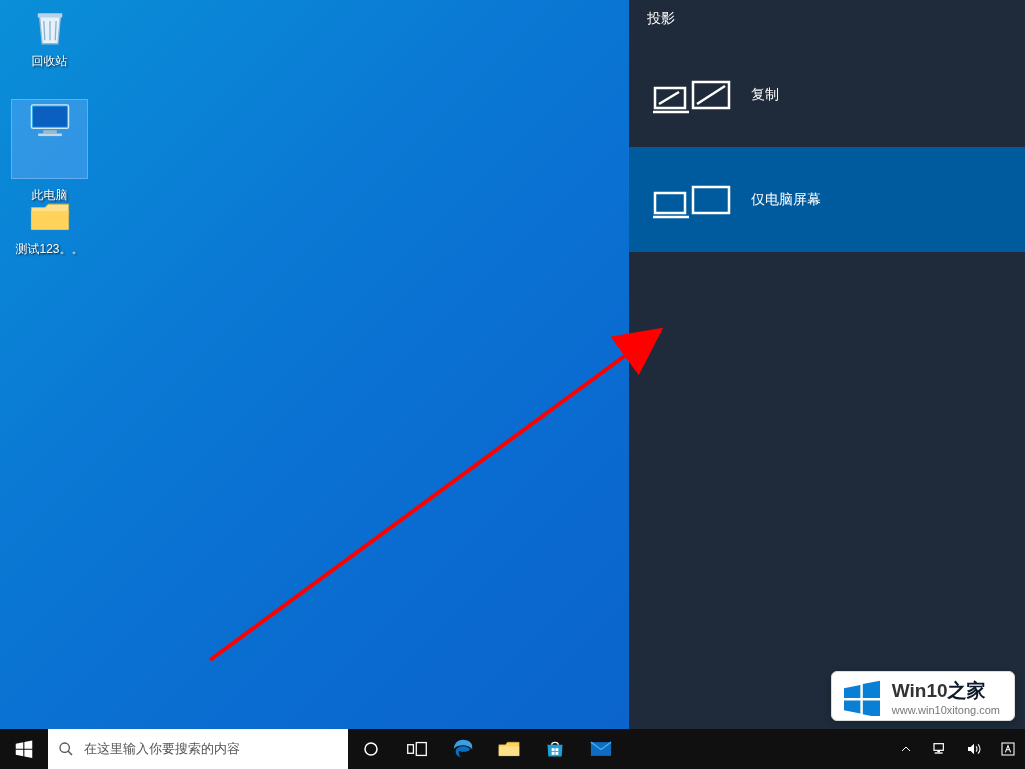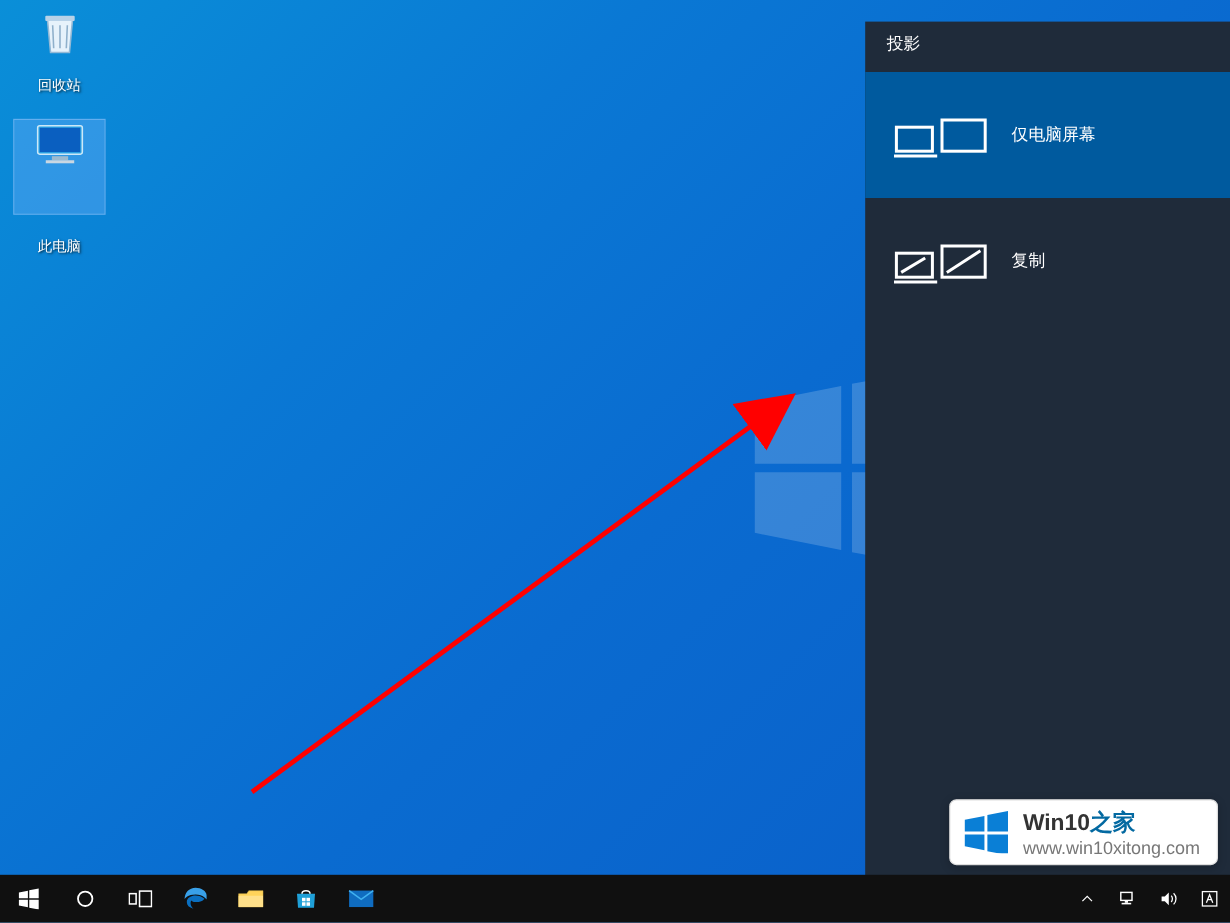--- a/index.html
+++ b/index.html
@@ -11,47 +11,46 @@
   }
   
   .winlogo-light {
     position: absolute; left: 620px; top: 300px; width: 180px; height: 180px;
     opacity: 0.18;
   }
   
   .icons-col { position: absolute; left: 12px; top: 6px; width: 75px; }
   .dicon { width: 75px; height: 78px; display:flex; flex-direction:column; align-items:center; justify-content:flex-start; margin-bottom: 16px; cursor: pointer; }
   .dicon .glyph { width:48px; height:44px; display:flex; align-items:center; justify-content:center; }
-  .dicon .lab { color:#fff; font-size:12px; text-align:center; text-shadow: 1px 1px 2px rgba(0,0,0,0.8); line-height:14px; margin-top:14px; white-space: pre-line; }
+  .dicon .lab { color:#fff; font-size:12px; text-align:center; text-shadow: 1px 1px 2px rgba(0,0,0,0.8); line-height:14px; margin-top:4px; white-space: pre-line; }
   .dicon.selected { background: rgba(120,180,255,0.35); outline:1px solid rgba(160,200,255,0.6);gap:44px; }
   
   .project-panel {
-    position:absolute; right:0; top:0; width:304px; height:729px;
+    position:absolute; right:0; top:0; width:396px; height:729px;
     background:#1f2b3a;
     color:#fff;
-    margin-top:18px;
   }
   .pp-title { padding:10px 18px 14px 18px; font-size:14px; font-weight:500; }
   .pp-item {
     height:105px; display:flex; align-items:center; gap:18px; padding-left:24px; cursor:pointer;
   }
   .pp-item.sel { background:#005a9e; }
   .pp-item .lbl { font-size:14px; }
   .pp-item .icn { width:80px; height:50px; display:flex; align-items:center; justify-content:center; flex-shrink:0; }
   
   .arrow-svg { position:absolute; left:200px; top:320px; width:500px; height:350px; pointer-events:none; }
   
   .watermark {
     position:absolute; right:10px; bottom:48px;
     background:#fff; border:1px solid #ddd; border-radius:6px;
     padding:6px 14px 4px 60px; color:#333; box-shadow:0 2px 8px rgba(0,0,0,0.2);
   }
   .watermark .big { font-size:19px; font-weight:600; color:#333; }
-  .watermark .big span.blue { color:#0369a1; }
-  .watermark .url { font-size:15px; color:#777; }
+  .watermark .big span.blue { color:#0f172a; }
+  .watermark .url { font-size:11px; color:#777; }
   .watermark .wmlogo { position:absolute; left:10px; top:8px; width:40px; height:36px; }
   
   .taskbar {
     position:absolute; left:0; bottom:0; right:0; height:40px;
     background:#101010; display:flex; align-items:center; color:#fff;
   }
   .tb-start { width:48px; height:40px; display:flex; align-items:center; justify-content:center; cursor:pointer;}
   .tb-search { flex: 0 0 300px; height:40px; background:#fff; color:#555; display:flex; align-items:center; padding:0 10px; font-size:13px; gap:10px; cursor:text;}
   .tb-btn { width:46px; height:40px; display:flex; align-items:center; justify-content:center; cursor:pointer;}
   .tb-spacer { flex:1; }
@@ -91,48 +90,57 @@
           <rect x="6" y="6" width="40" height="24" fill="#0a5fc0"></rect>
           <rect x="18" y="34" width="16" height="4" fill="#9bb9cf"></rect>
           <rect x="12" y="38" width="28" height="3" fill="#c9d7e2"></rect>
         </svg>
       </div>
       <div class="lab">此电脑</div>
     </div>
 
 
 
+    <div class="dicon">
+      <div class="glyph">
+        <svg width="44" height="40" viewBox="0 0 52 44">
+          <path d="M4 12 L20 12 L24 8 L48 8 L48 38 L4 38 Z" fill="#ffe08a" stroke="#d9b54a"></path>
+          <path d="M4 16 L48 16 L46 38 L4 38 Z" fill="#ffd35a"></path>
+        </svg>
+      </div>
+      <div class="lab">测试123。。</div>
+    </div>
 
   </div>
 
   <div class="project-panel">
     <div class="pp-title">投影</div>
-
-    <div class="pp-item sel">
-      <div class="icn">
-        <svg width="80" height="46" viewBox="0 0 80 46">
-          <rect x="2" y="16" width="30" height="20" fill="none" stroke="#fff" stroke-width="2.5"></rect>
-          <line x1="0" y1="40" x2="36" y2="40" stroke="#fff" stroke-width="2.5"></line>
-          <rect x="40" y="10" width="36" height="26" fill="none" stroke="#fff" stroke-width="2.5"></rect>
-        </svg>
-      </div>
-      <span class="lbl">仅电脑屏幕</span>
-    </div>
 
     <div class="pp-item">
       <div class="icn">
         <svg width="80" height="46" viewBox="0 0 80 46">
           <rect x="2" y="16" width="30" height="20" fill="none" stroke="#fff" stroke-width="2.5"></rect>
           <line x1="0" y1="40" x2="36" y2="40" stroke="#fff" stroke-width="2.5"></line>
           <path d="M6 32 L26 20" stroke="#fff" stroke-width="2.5"></path>
           <rect x="40" y="10" width="36" height="26" fill="none" stroke="#fff" stroke-width="2.5"></rect>
           <path d="M44 32 L72 14" stroke="#fff" stroke-width="2.5"></path>
         </svg>
       </div>
       <span class="lbl">复制</span>
+    </div>
+
+    <div class="pp-item sel">
+      <div class="icn">
+        <svg width="80" height="46" viewBox="0 0 80 46">
+          <rect x="2" y="16" width="30" height="20" fill="none" stroke="#fff" stroke-width="2.5"></rect>
+          <line x1="0" y1="40" x2="36" y2="40" stroke="#fff" stroke-width="2.5"></line>
+          <rect x="40" y="10" width="36" height="26" fill="none" stroke="#fff" stroke-width="2.5"></rect>
+        </svg>
+      </div>
+      <span class="lbl">仅电脑屏幕</span>
     </div>
 
 
   </div>
 
   <svg class="arrow-svg" viewBox="0 0 500 350">
     <defs>
       <marker id="ah" markerWidth="14" markerHeight="14" refX="11" refY="6" orient="auto">
         <path d="M0 0 L12 6 L0 12 Z" fill="#ff0000"></path>
       </marker>
@@ -152,20 +160,27 @@
     </div>
     <div class="url">www.win10xitong.com</div>
   </div>
 
   <div class="taskbar">
     <div class="tb-start">
       <svg width="18" height="18" viewBox="0 0 48 48">
         <path d="M2 10 L22 6 L22 23 L2 23 Z M25 5 L46 1 L46 23 L25 23 Z M2 26 L22 26 L22 43 L2 39 Z M25 26 L46 26 L46 48 L25 44 Z" fill="#fff"></path>
       </svg>
     </div>
+    <div class="tb-search">
+      <svg width="16" height="16" viewBox="0 0 24 24">
+        <circle cx="10" cy="10" r="7" fill="none" stroke="#555" stroke-width="2"></circle>
+        <line x1="15" y1="15" x2="21" y2="21" stroke="#555" stroke-width="2"></line>
+      </svg>
+      <span>在这里输入你要搜索的内容</span>
+    </div>
     <div class="tb-btn">
       <svg width="18" height="18" viewBox="0 0 24 24">
         <circle cx="12" cy="12" r="8" fill="none" stroke="#fff" stroke-width="2"></circle>
       </svg>
     </div>
     <div class="tb-btn">
       <svg width="20" height="16" viewBox="0 0 28 20">
         <rect x="1" y="4" width="8" height="12" fill="none" stroke="#fff" stroke-width="1.8"></rect>
         <rect x="13" y="1" width="14" height="18" fill="none" stroke="#fff" stroke-width="1.8"></rect>
       </svg>

